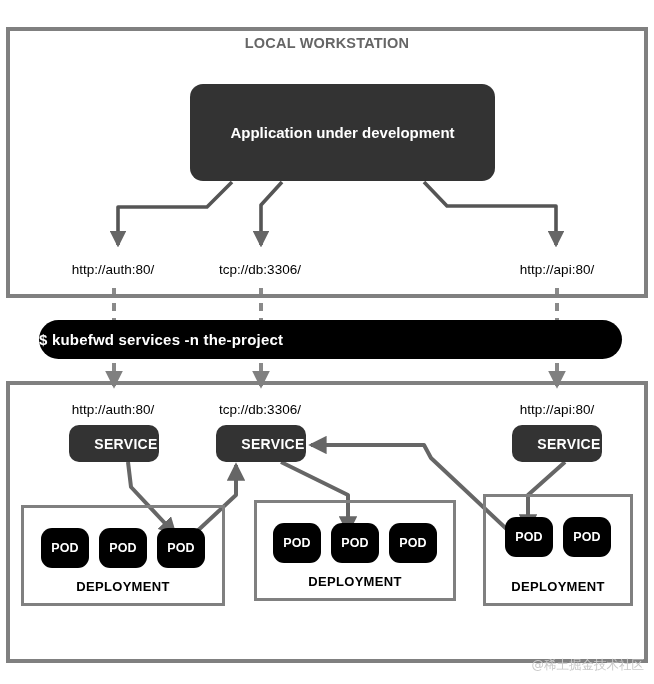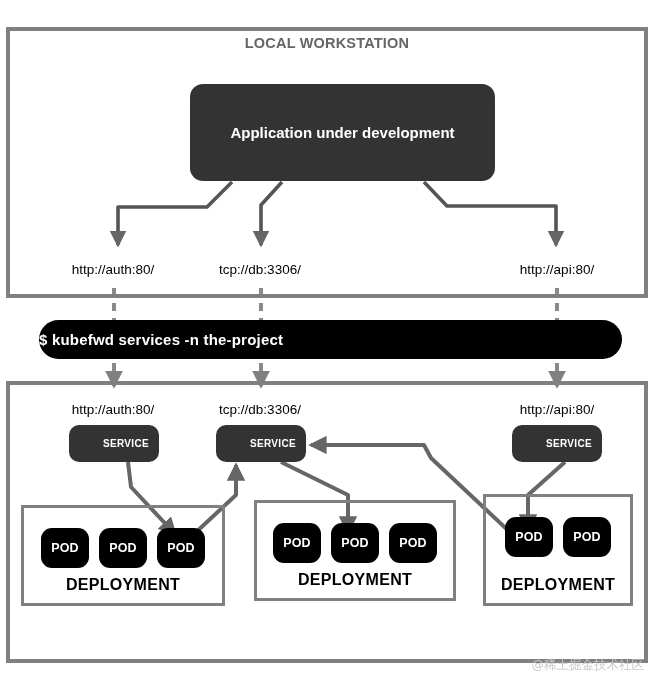--- a/index.html
+++ b/index.html
@@ -116,21 +116,21 @@
     height: 37px;
     background: #333333;
     border-radius: 10px;
     display: flex;
     align-items: center;
     justify-content: center;
     transform: translateX(-50%);
   }
   .service-box .label {
     color: #ffffff;
-    font-size: 10px;
+    font-size: 14px;
     font-weight: bold;
     letter-spacing: 0.3px;
     margin-left: 24px;
   }
   
   .deployment-box {
     position: absolute;
     border: 3px solid #808080;
     box-sizing: border-box;
     background: transparent;
@@ -159,21 +159,21 @@
     font-weight: bold;
     letter-spacing: 0.2px;
   }
   .deployment-label {
     position: absolute;
     left: 0;
     bottom: 9px;
     width: 100%;
     text-align: center;
     color: #000000;
-    font-size: 16px;
+    font-size: 13px;
     font-weight: bold;
     letter-spacing: 0.3px;
   }
   
   #watermark {
     position: absolute;
     right: 10px;
     top: 657px;
     color: #c9c9c9;
     font-size: 12.5px;

